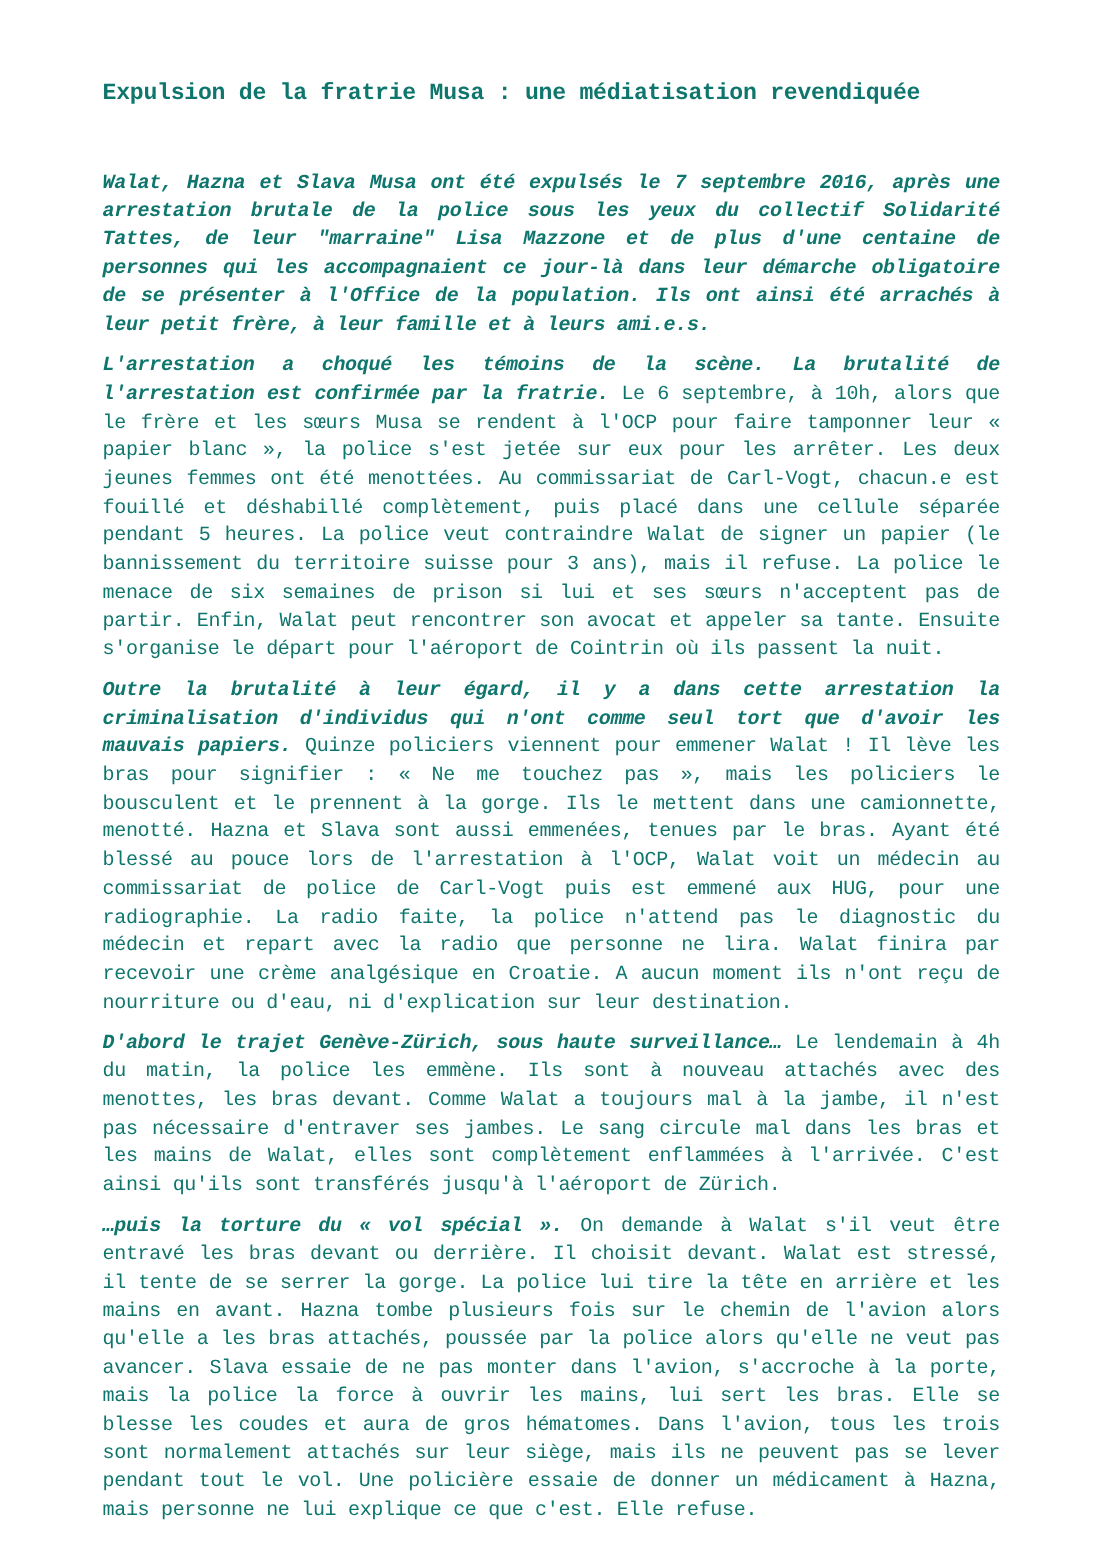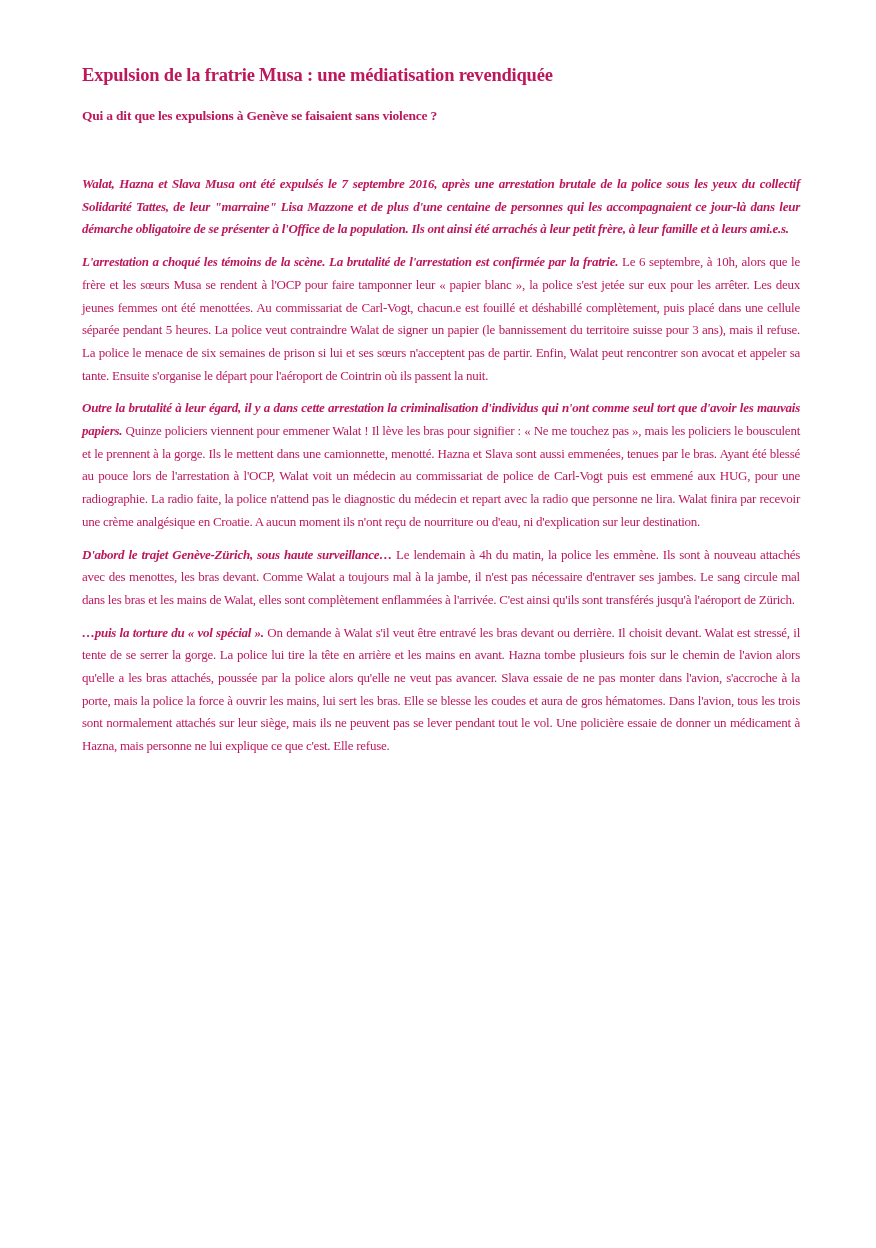--- a/index.html
+++ b/index.html
@@ -1,42 +1,41 @@
 <!DOCTYPE html>
 <html><head>
 <meta charset="utf-8">
 <style>
   html, body { margin: 0; padding: 0; background: #ffffff; }
   body { width: 876px; height: 1248px; position: relative; overflow: hidden; }
   .page {
     position: absolute; left: 82px; top: 62px; width: 718px;
-    font-family: Liberation Serif, serif; color: #be185d;
+    font-family: Liberation Mono, monospace; color: #0f766e;
   }
   .title {
     font-size: 18.5px; font-weight: bold; margin: 0; line-height: 26px;
     letter-spacing: -0.2px;
   }
   .subtitle {
     font-size: 13.5px; font-weight: bold; margin: 18px 0 0 0; line-height: 20px;
     letter-spacing: -0.2px;
   }
   .body { margin-top: 47px; }
   p.para {
-    font-size: 13px; line-height: 22.7px; margin: 0 0 10px 0;
+    font-size: 16px; line-height: 22.7px; margin: 0 0 10px 0;
     text-align: justify; letter-spacing: -0.25px;
   }
   p.para.allitalic { font-style: italic; font-weight: bold; }
   .lead { font-style: italic; font-weight: bold; }
 </style>
 </head>
 <body>
 
 <div class="page">
   <h1 class="title">Expulsion de la fratrie Musa : une médiatisation revendiquée</h1>
-  <h2 class="subtitle">Qui a dit que les expulsions à Genève se faisaient sans violence ?</h2>
 
   <div class="body">
     <p class="para allitalic">
       <span>Walat, Hazna et Slava Musa ont été expulsés le 7 septembre 2016, après une arrestation brutale de la police sous les yeux du collectif Solidarité Tattes, de leur "marraine" Lisa Mazzone et de plus d'une centaine de personnes qui les accompagnaient ce jour-là dans leur démarche obligatoire de se présenter à l'Office de la population. Ils ont ainsi été arrachés à leur petit frère, à leur famille et à leurs ami.e.s.</span>
     </p>
     <p class="para">
       <span class="lead">L'arrestation a choqué les témoins de la scène. La brutalité de l'arrestation est confirmée par la fratrie.</span><span> Le 6 septembre, à 10h, alors que le frère et les sœurs Musa se rendent à l'OCP pour faire tamponner leur « papier blanc », la police s'est jetée sur eux pour les arrêter. Les deux jeunes femmes ont été menottées. Au commissariat de Carl-Vogt, chacun.e est fouillé et déshabillé complètement, puis placé dans une cellule séparée pendant 5 heures. La police veut contraindre Walat de signer un papier (le bannissement du territoire suisse pour 3 ans), mais il refuse. La police le menace de six semaines de prison si lui et ses sœurs n'acceptent pas de partir. Enfin, Walat peut rencontrer son avocat et appeler sa tante. Ensuite s'organise le départ pour l'aéroport de Cointrin où ils passent la nuit.</span>
     </p>
     <p class="para">
       <span class="lead">Outre la brutalité à leur égard, il y a dans cette arrestation la criminalisation d'individus qui n'ont comme seul tort que d'avoir les mauvais papiers.</span><span> Quinze policiers viennent pour emmener Walat ! Il lève les bras pour signifier : « Ne me touchez pas », mais les policiers le bousculent et le prennent à la gorge. Ils le mettent dans une camionnette, menotté. Hazna et Slava sont aussi emmenées, tenues par le bras. Ayant été blessé au pouce lors de l'arrestation à l'OCP, Walat voit un médecin au commissariat de police de Carl-Vogt puis est emmené aux HUG, pour une radiographie. La radio faite, la police n'attend pas le diagnostic du médecin et repart avec la radio que personne ne lira. Walat finira par recevoir une crème analgésique en Croatie. A aucun moment ils n'ont reçu de nourriture ou d'eau, ni d'explication sur leur destination.</span>

